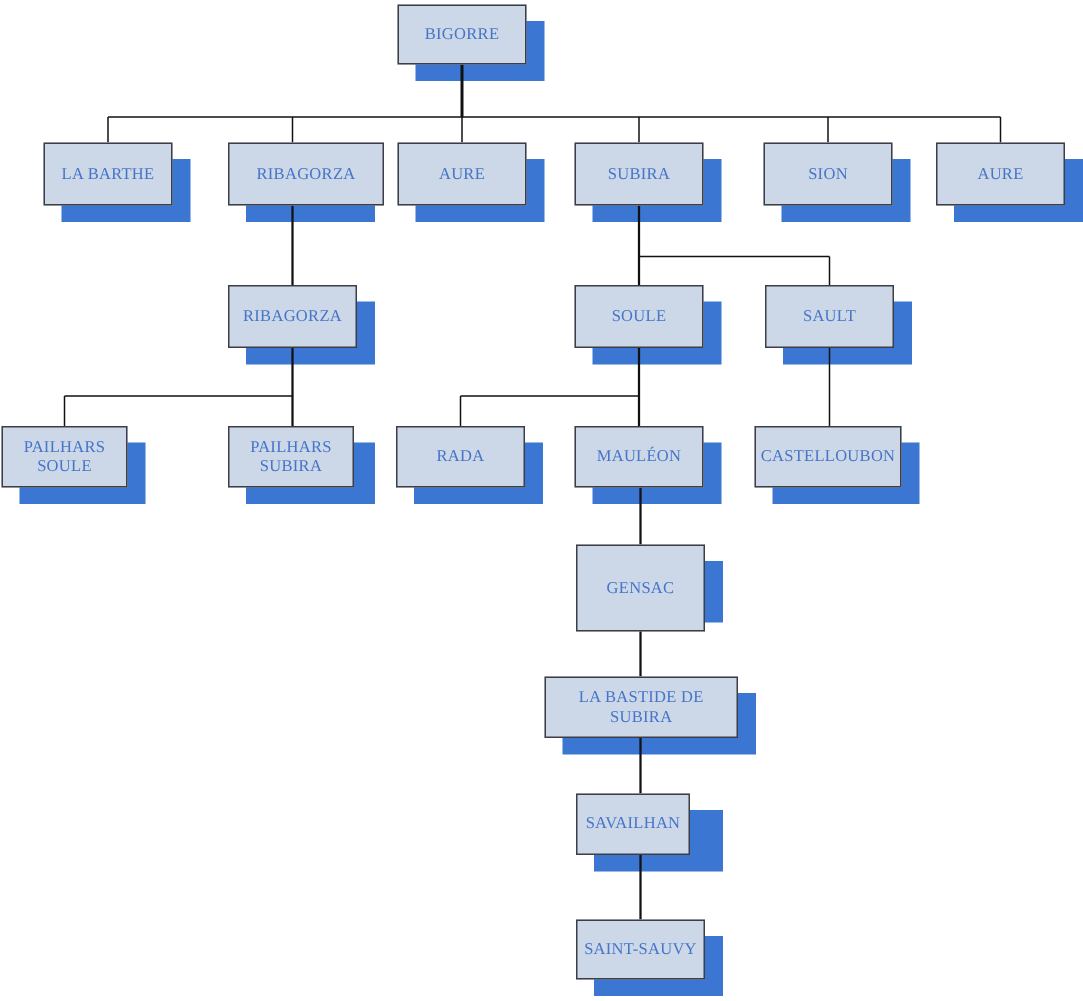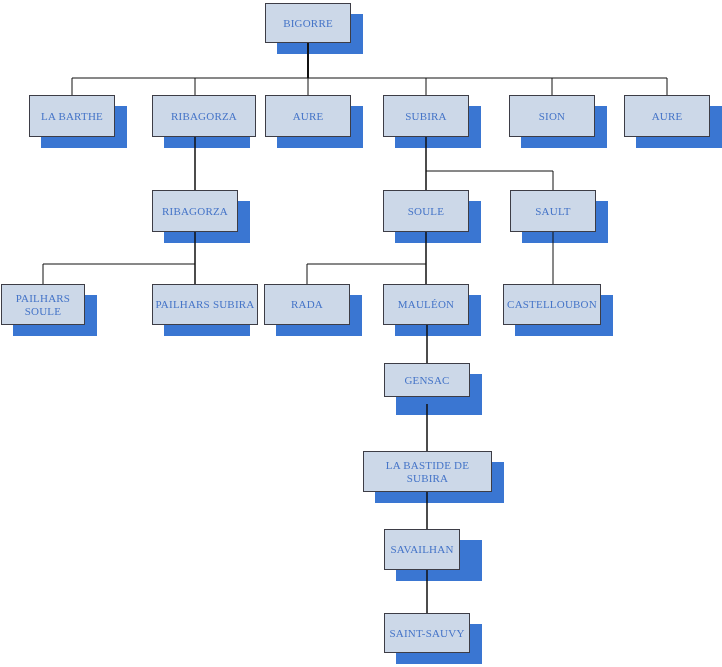--- a/index.html
+++ b/index.html
@@ -109,33 +109,33 @@
     </div>
     <div class="node" style="left:383px;top:190px;width:86px;height:42px">
       <span>SOULE</span>
     </div>
     <div class="node" style="left:510px;top:190px;width:86px;height:42px">
       <span>SAULT</span>
     </div>
     <div class="node" style="left:1px;top:284px;width:84px;height:41px">
       <span>PAILHARS SOULE</span>
     </div>
-    <div class="node" style="left:152px;top:284px;width:106px;height:41px">
+    <div class="node" style="left:152px;top:284px;width:84px;height:41px">
       <span>PAILHARS SUBIRA</span>
     </div>
     <div class="node" style="left:264px;top:284px;width:86px;height:41px">
       <span>RADA</span>
     </div>
     <div class="node" style="left:383px;top:284px;width:86px;height:41px">
       <span>MAULÉON</span>
     </div>
     <div class="node" style="left:503px;top:284px;width:98px;height:41px">
       <span>CASTELLOUBON</span>
     </div>
-    <div class="node" style="left:384px;top:363px;width:86px;height:34px">
+    <div class="node" style="left:384px;top:363px;width:86px;height:58px">
       <span>GENSAC</span>
     </div>
     <div class="node" style="left:363px;top:451px;width:129px;height:41px">
       <span>LA BASTIDE DE SUBIRA</span>
     </div>
     <div class="node" style="left:384px;top:529px;width:76px;height:41px">
       <span>SAVAILHAN</span>
     </div>
     <div class="node" style="left:384px;top:613px;width:86px;height:40px">
       <span>SAINT-SAUVY</span>

